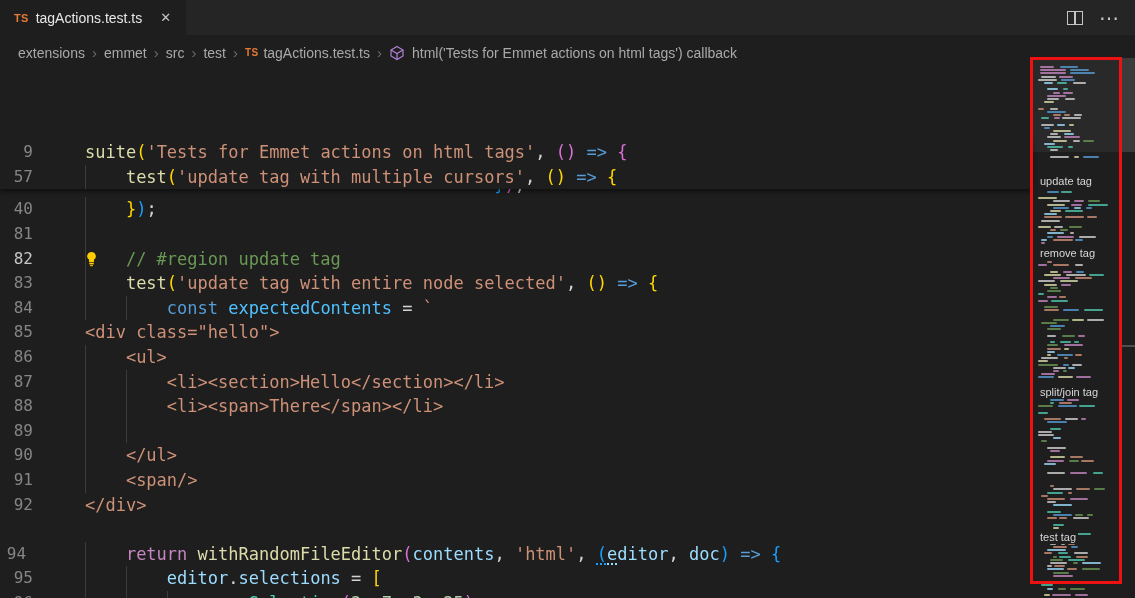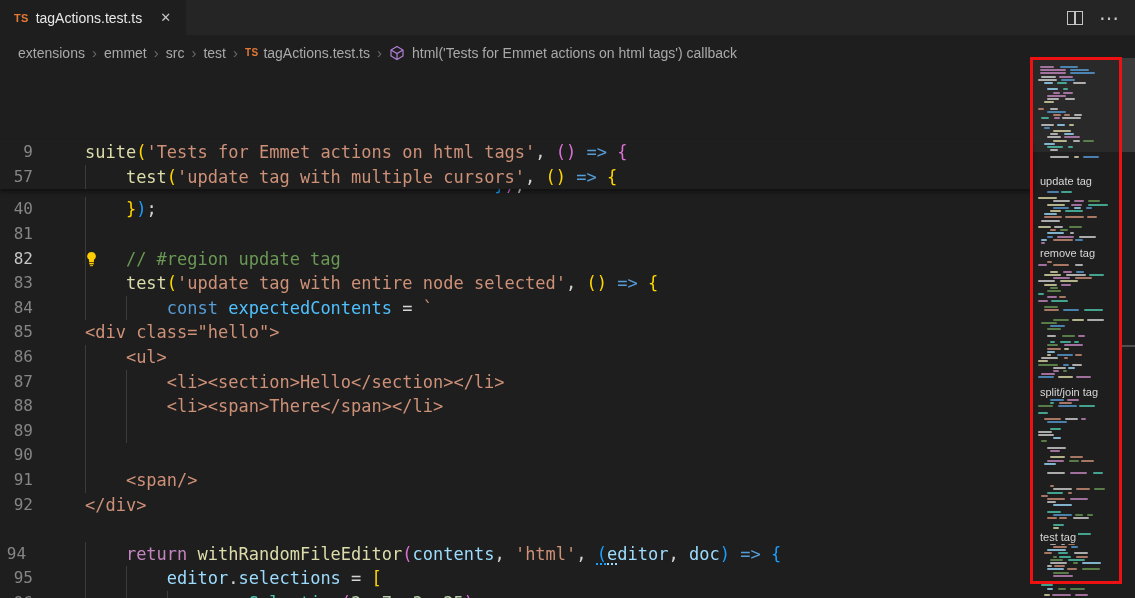--- a/index.html
+++ b/index.html
@@ -155,20 +155,21 @@
         <span class="code"><span style="color: rgb(212, 212, 212);">            </span><span style="color: rgb(206, 145, 120);">&lt;li&gt;&lt;span&gt;There&lt;/span&gt;&lt;/li&gt;</span></span>
       </div>
       <div class="code-row" style="top: 278.8px;">
         <div class="guide" style="left: 84.92px; background: rgb(59, 59, 59);"></div>
         <div class="guide" style="left: 125.84px; background: rgb(59, 59, 59);"></div>
         <span class="num" style="color: rgb(133, 133, 133);">89</span>
       </div>
       <div class="code-row" style="top: 303.4px;">
         <div class="guide" style="left: 84.92px; background: rgb(59, 59, 59);"></div>
         <span class="num" style="color: rgb(133, 133, 133);">90</span>
+        <span class="code"><span style="color: rgb(212, 212, 212);">        </span><span style="color: rgb(206, 145, 120);">&lt;/ul&gt;</span></span>
       </div>
       <div class="code-row" style="top: 328px;">
         <div class="guide" style="left: 84.92px; background: rgb(59, 59, 59);"></div>
         <span class="num" style="color: rgb(133, 133, 133);">91</span>
         <span class="code"><span style="color: rgb(212, 212, 212);">        </span><span style="color: rgb(206, 145, 120);">&lt;span/&gt;</span></span>
       </div>
       <div class="code-row" style="top: 352.6px;">
         <span class="num" style="color: rgb(133, 133, 133);">92</span>
         <span class="code"><span style="color: rgb(212, 212, 212);">    </span><span style="color: rgb(206, 145, 120);">&lt;/div&gt;</span></span>
       </div>

